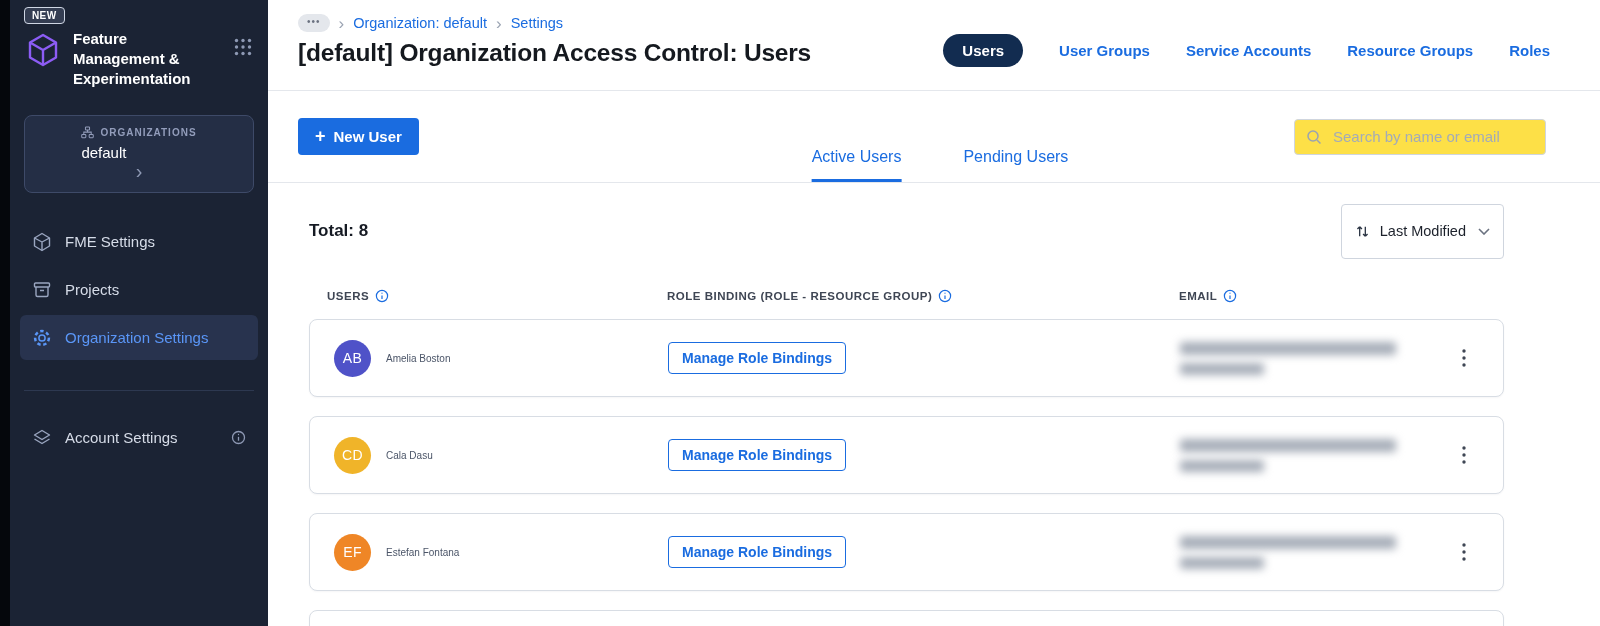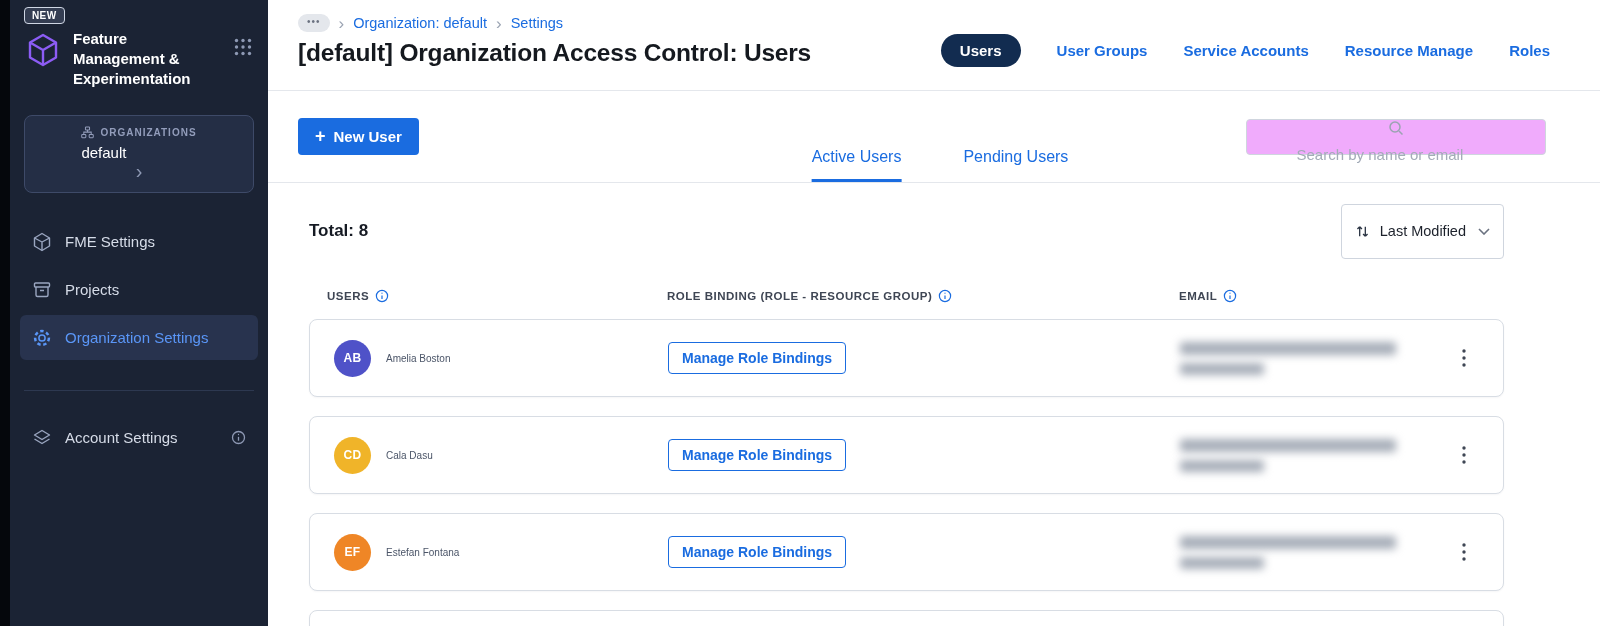--- a/index.html
+++ b/index.html
@@ -90,22 +90,22 @@
     position:absolute; left:50%; transform:translateX(-50%); bottom:0;
     display:flex; gap:62px;
   }
   .view-tab {
     color:#1a6ce0; font-size:16px; padding-bottom:13px; cursor:pointer;
     border-bottom:3px solid transparent;
   }
   .view-tab.active { border-bottom-color:#1a6ce0;margin-left:12px; }
 
   .search-box {
-    margin-left:auto; width:300px; height:36px; border:1px solid #cfd5de; border-radius:4px;
-    display:flex; align-items:center; gap:9px; padding:0 11px; background:#f0abfc; color:#9aa3b2;flex-direction:column;
+    margin-left:auto; width:252px; height:36px; border:1px solid #cfd5de; border-radius:4px;
+    display:flex; align-items:center; gap:9px; padding:0 11px; background:#fde047; color:#9aa3b2;
   }
   .search-box input {
     border:none; outline:none; flex:1; font-family:inherit; font-size:15px; color:#374151;
     background:transparent; min-width:0;
   }
   .search-box input::placeholder { color:#a3abb8; }
 
   .content { flex:1; overflow:hidden; padding:26px 96px 0 41px; background:#fff; }
   .content-header { height:44px; display:flex; align-items:center; justify-content:space-between; }
   .total-label { font-size:17px; font-weight:bold; color:#151a23; }
@@ -128,21 +128,21 @@
   .row {
     display:grid; grid-template-columns:334px 512px 1fr 30px; align-items:center;
     height:78px; padding:0 24px; background:#fff;
     border:1px solid #d8dde4; border-radius:8px; margin-bottom:19px;
     box-shadow:0 1px 2px rgba(16,24,40,.04);
   }
   .cell-user { display:flex; align-items:center; gap:15px; }
   .avatar {
     width:37px; height:37px; border-radius:50%; flex-shrink:0;
     display:flex; align-items:center; justify-content:center;
-    color:#fff; font-size:12px; font-weight:bold; letter-spacing:.3px;
+    color:#fff; font-size:14px; font-weight:normal; letter-spacing:.3px;
   }
   .user-name { font-size:10px; color:#4b5568; }
   .btn-outline {
     display:inline-flex; width:max-content; align-items:center;
     background:#fff; border:1px solid #1a6ce0; border-radius:4px;
     color:#1a6ce0; font-family:inherit; font-size:14px; font-weight:bold;
     padding:7px 13px; cursor:pointer;
   }
   .cell-email { display:flex; flex-direction:column; align-items:flex-start; }
   .redact { filter:blur(4px); background:#a6adb8; border-radius:3px; }
@@ -269,21 +269,21 @@
           <a class="bc-link">Organization: default</a>
           <span class="bc-sep">›</span>
           <a class="bc-link">Settings</a>
         </div>
         <h1 class="page-title">[default] Organization Access Control: Users</h1>
       </div>
       <nav class="top-tabs">
         <span class="top-tab active">Users</span>
         <span class="top-tab">User Groups</span>
         <span class="top-tab">Service Accounts</span>
-        <span class="top-tab">Resource Manage</span>
+        <span class="top-tab">Resource Groups</span>
         <span class="top-tab">Roles</span>
       </nav>
     </header>
 
     <div class="toolbar">
       <button class="btn-primary">
         <span class="btn-plus">+</span>
         <span>New User</span>
       </button>
 

